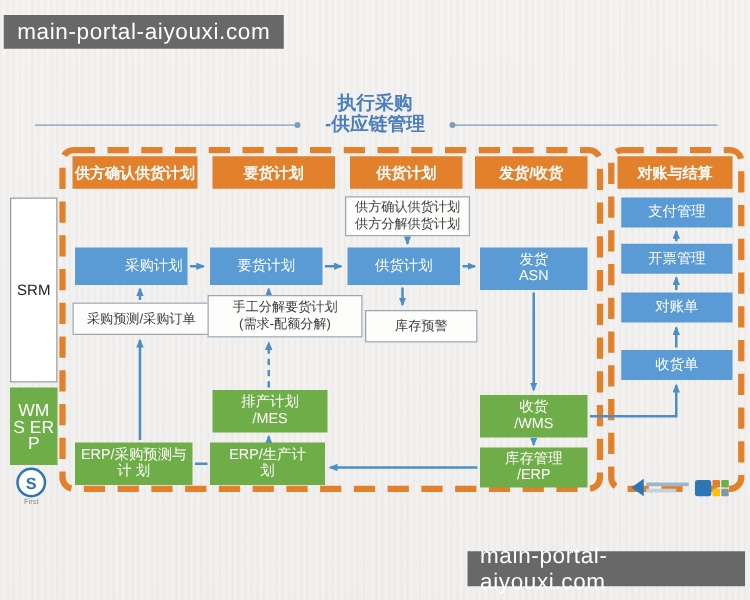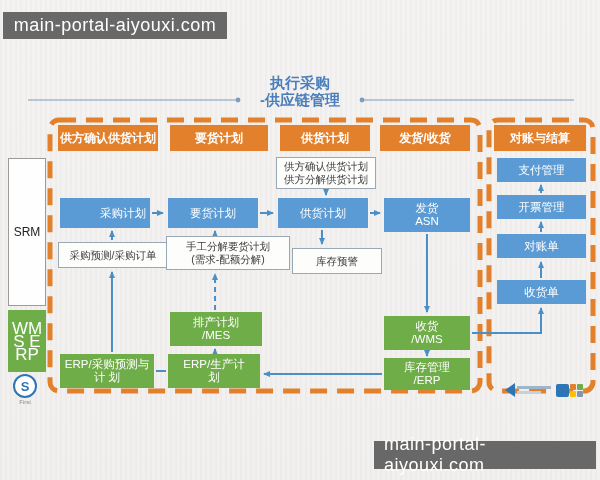--- a/index.html
+++ b/index.html
@@ -42,21 +42,21 @@
   .sys-srm {
     position:absolute; left:8px; top:158px; width:38px; height:148px; z-index:10;
     background:#fefefe; border:1px solid #9b9b9b; color:#222;
     display:flex; align-items:center; justify-content:center; text-align:center;
     font-size:12px; word-break:break-all; line-height:15px; padding:2px;
   }
   .sys-wms {
     position:absolute; left:8px; top:310px; width:38px; height:62px; z-index:10;
     background:#6fad49; color:#fff;
     display:flex; align-items:center; justify-content:center; text-align:center;
-    font-size:17px; word-break:break-all; line-height:13px; padding:2px;
+    font-size:14px; word-break:break-all; line-height:13px; padding:2px;
   }
   .first-logo { position:absolute; left:10px; top:374px; width:30px; height:34px; z-index:11; text-align:center; }
   .first-logo .ring {
     width:24px; height:24px; border-radius:50%; margin:0 auto;
     background:#fff; border:2px solid #2e75b6;
     display:flex; align-items:center; justify-content:center;
     color:#2e75b6; font-size:13px; font-weight:bold;
   }
   .first-logo .cap { font-size:6px; color:#8a8a8a; line-height:8px; }
   .logos { position:absolute; left:505px; top:380px; width:88px; height:20px; z-index:11; display:flex; gap:5px; align-items:center; }

